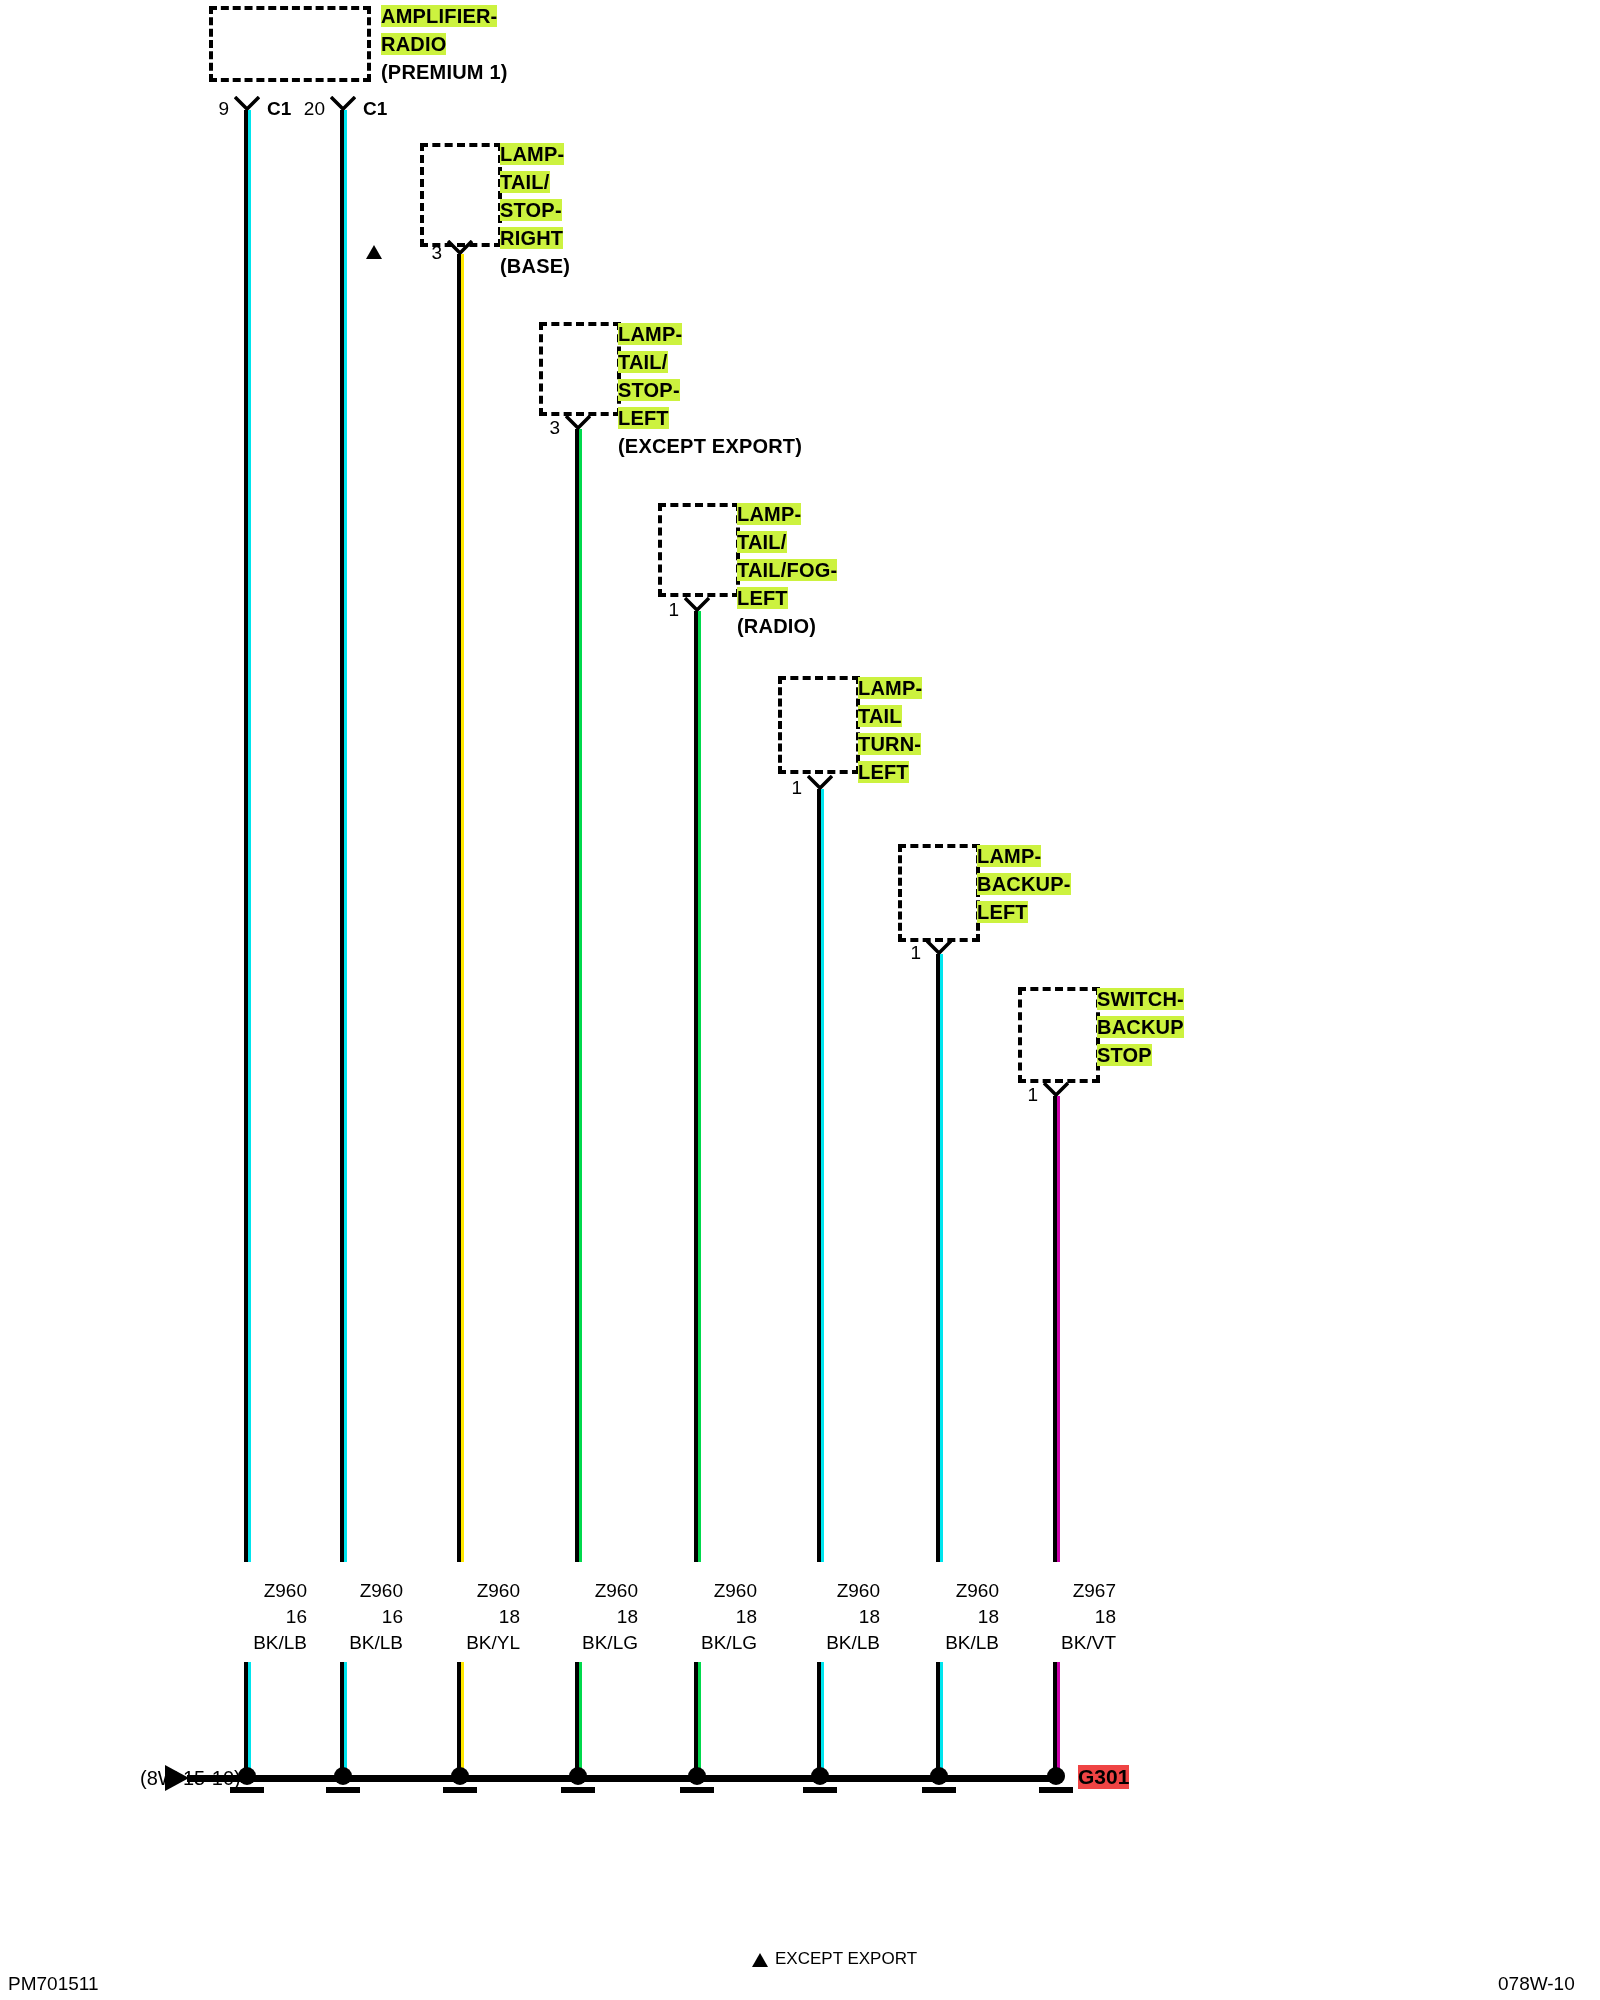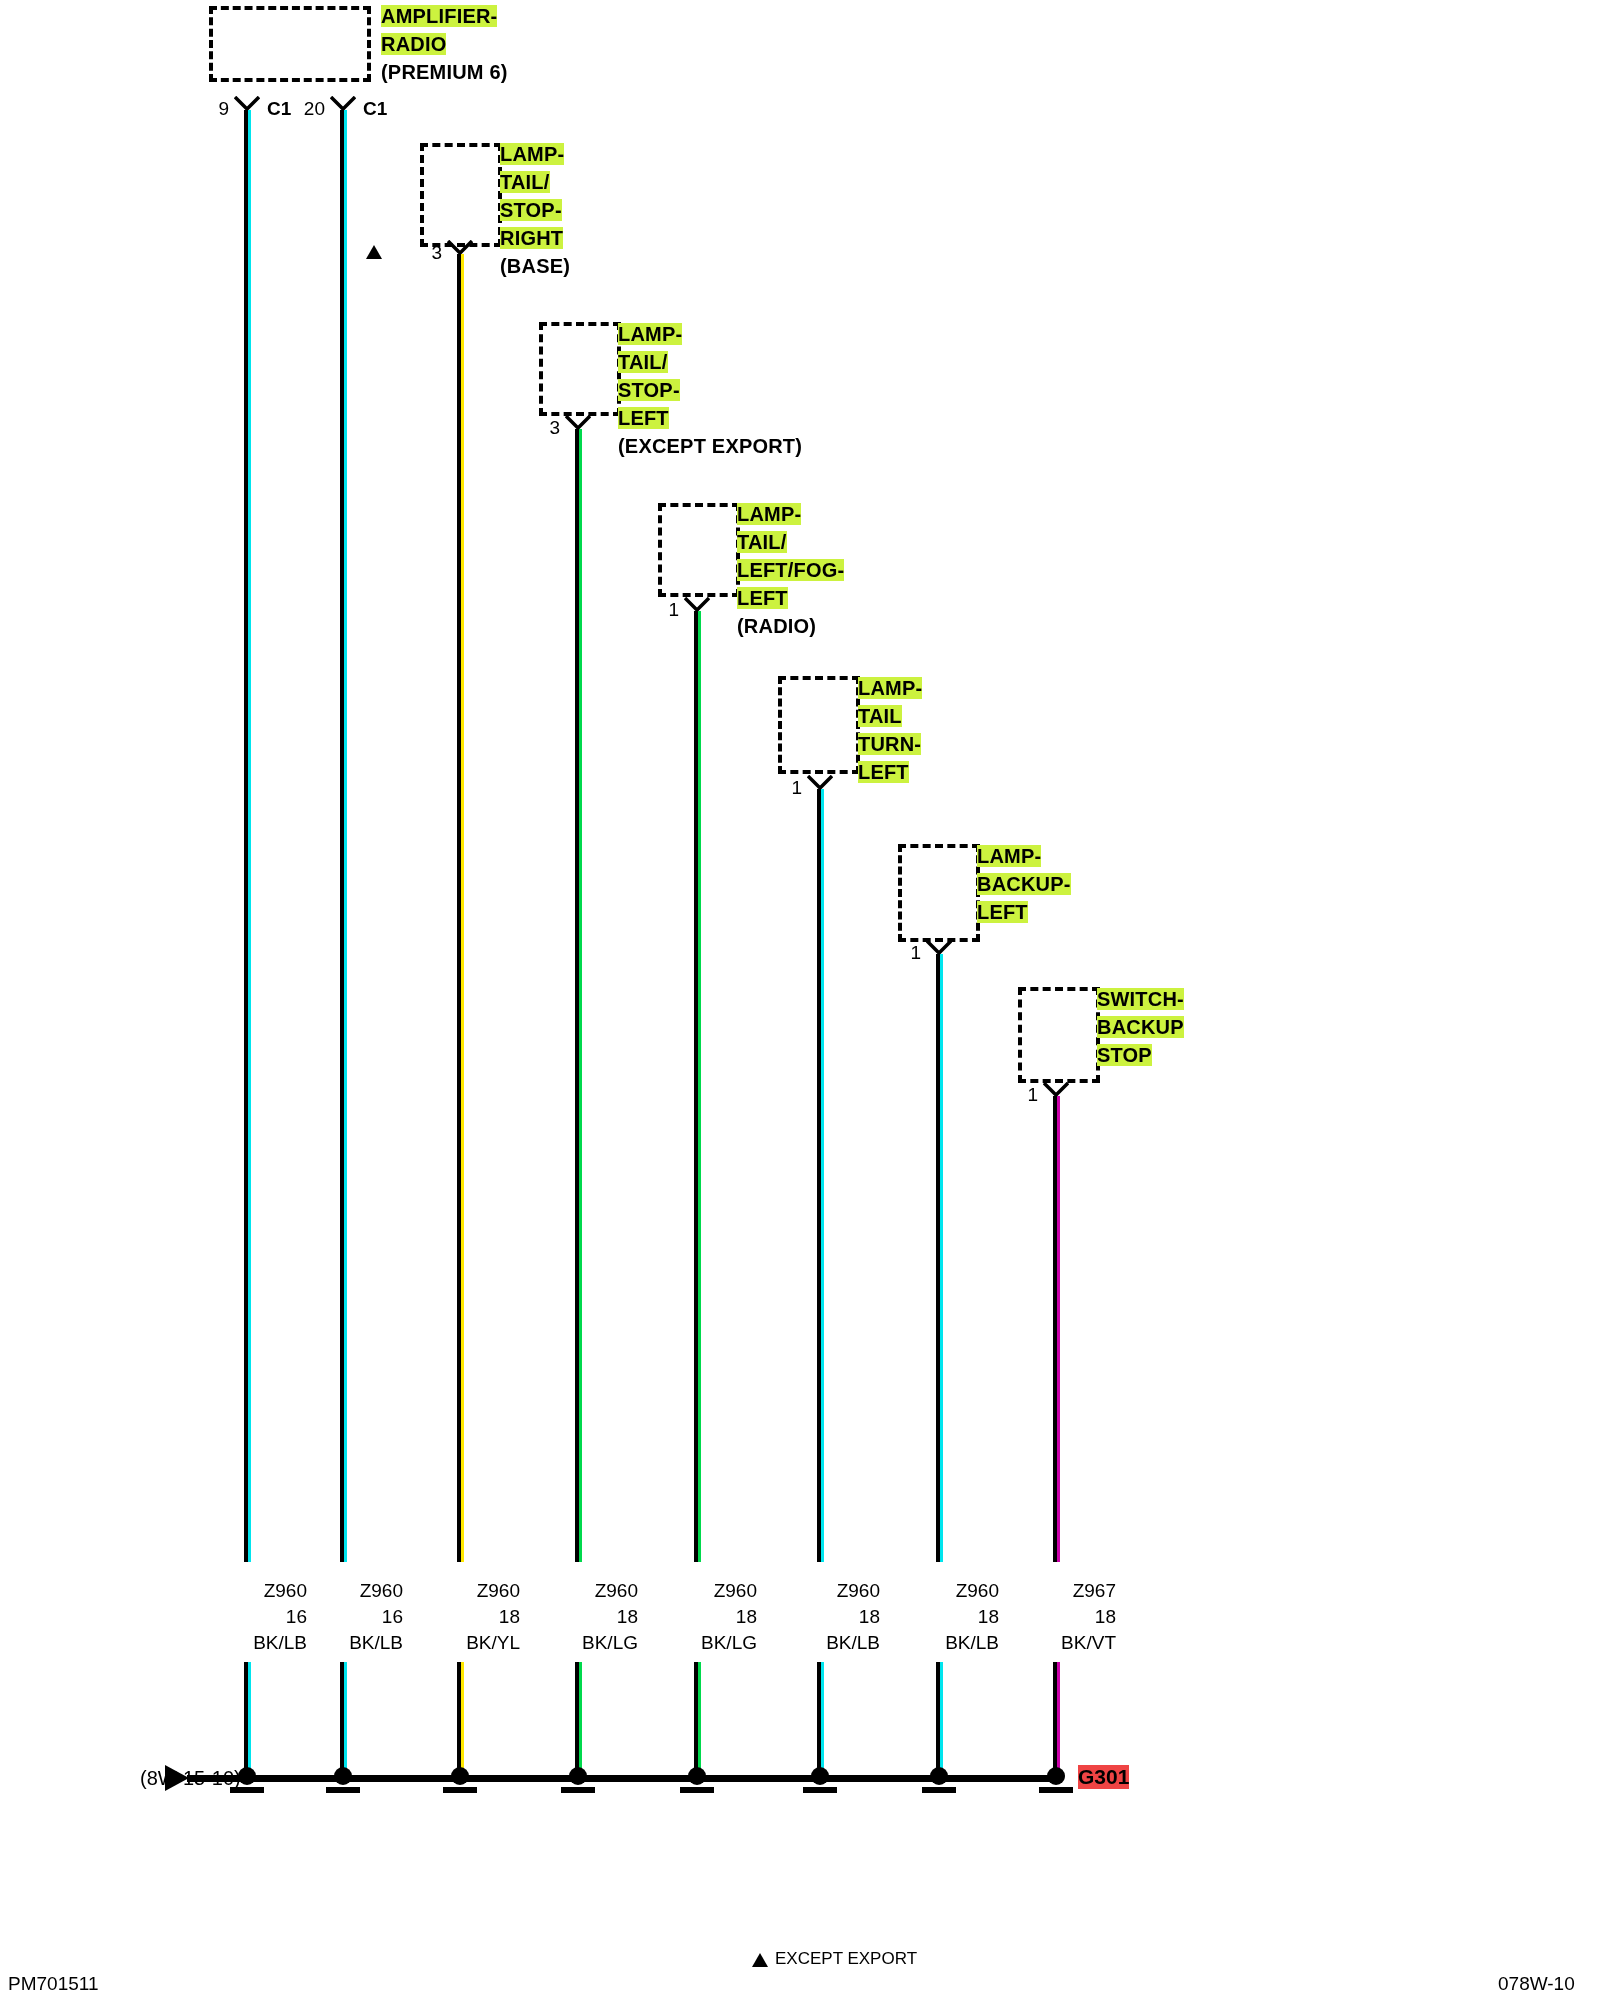--- a/index.html
+++ b/index.html
@@ -154,21 +154,21 @@
     font-size: 19px;
     line-height: 20px;
     white-space: pre;
   }
 </style>
 </head>
 <body>
 
 <div id="page">
     <div class="comp-box" style="left: 209px; top: 6px; width: 162px; height: 76px;"></div>
-    <div class="comp-label" style="left: 381px; top: 2px;"><span class="hl">AMPLIFIER-</span><br><span class="hl">RADIO</span><br><span class="sub">(PREMIUM 6)</span></div>
+    <div class="comp-label" style="left: 381px; top: 2px;"><span class="hl">AMPLIFIER-</span><br><span class="hl">RADIO</span><br><span class="sub">(PREMIUM 1)</span></div>
     <svg class="conn-y" viewBox="0 0 26 20" style="left: 234px; top: 96px;">
       <path d="M1 1 L13 13 L25 1" stroke="#000" stroke-width="3.5" fill="none"></path>
     </svg>
     <div class="pin-num" style="left: 187px; top: 99px; width: 42px;">9</div>
     <div class="pin-c" style="left: 267px; top: 99px;">C1</div>
     <svg class="conn-y" viewBox="0 0 26 20" style="left: 330px; top: 96px;">
       <path d="M1 1 L13 13 L25 1" stroke="#000" stroke-width="3.5" fill="none"></path>
     </svg>
     <div class="pin-num" style="left: 283px; top: 99px; width: 42px;">20</div>
     <div class="pin-c" style="left: 363px; top: 99px;">C1</div>
@@ -179,21 +179,21 @@
     </svg>
     <div class="pin-num" style="left: 400px; top: 243px; width: 42px;">3</div>
     <div class="tri-marker" style="left: 366px; top: 245px;"></div>
     <div class="comp-box" style="left: 539px; top: 322px; width: 82px; height: 94px;"></div>
     <div class="comp-label" style="left: 618px; top: 320px;"><span class="hl">LAMP-</span><br><span class="hl">TAIL/</span><br><span class="hl">STOP-</span><br><span class="hl">LEFT</span><br><span class="sub">(EXCEPT EXPORT)</span></div>
     <svg class="conn-y" viewBox="0 0 26 20" style="left: 565px; top: 415px;">
       <path d="M1 1 L13 13 L25 1" stroke="#000" stroke-width="3.5" fill="none"></path>
     </svg>
     <div class="pin-num" style="left: 518px; top: 418px; width: 42px;">3</div>
     <div class="comp-box" style="left: 658px; top: 503px; width: 82px; height: 94px;"></div>
-    <div class="comp-label" style="left: 737px; top: 500px;"><span class="hl">LAMP-</span><br><span class="hl">TAIL/</span><br><span class="hl">LEFT/FOG-</span><br><span class="hl">LEFT</span><br><span class="sub">(RADIO)</span></div>
+    <div class="comp-label" style="left: 737px; top: 500px;"><span class="hl">LAMP-</span><br><span class="hl">TAIL/</span><br><span class="hl">TAIL/FOG-</span><br><span class="hl">LEFT</span><br><span class="sub">(RADIO)</span></div>
     <svg class="conn-y" viewBox="0 0 26 20" style="left: 684px; top: 597px;">
       <path d="M1 1 L13 13 L25 1" stroke="#000" stroke-width="3.5" fill="none"></path>
     </svg>
     <div class="pin-num" style="left: 637px; top: 600px; width: 42px;">1</div>
     <div class="comp-box" style="left: 778px; top: 676px; width: 82px; height: 98px;"></div>
     <div class="comp-label" style="left: 858px; top: 674px;"><span class="hl">LAMP-</span><br><span class="hl">TAIL</span><br><span class="hl">TURN-</span><br><span class="hl">LEFT</span><br></div>
     <svg class="conn-y" viewBox="0 0 26 20" style="left: 807px; top: 775px;">
       <path d="M1 1 L13 13 L25 1" stroke="#000" stroke-width="3.5" fill="none"></path>
     </svg>
     <div class="pin-num" style="left: 760px; top: 778px; width: 42px;">1</div>

